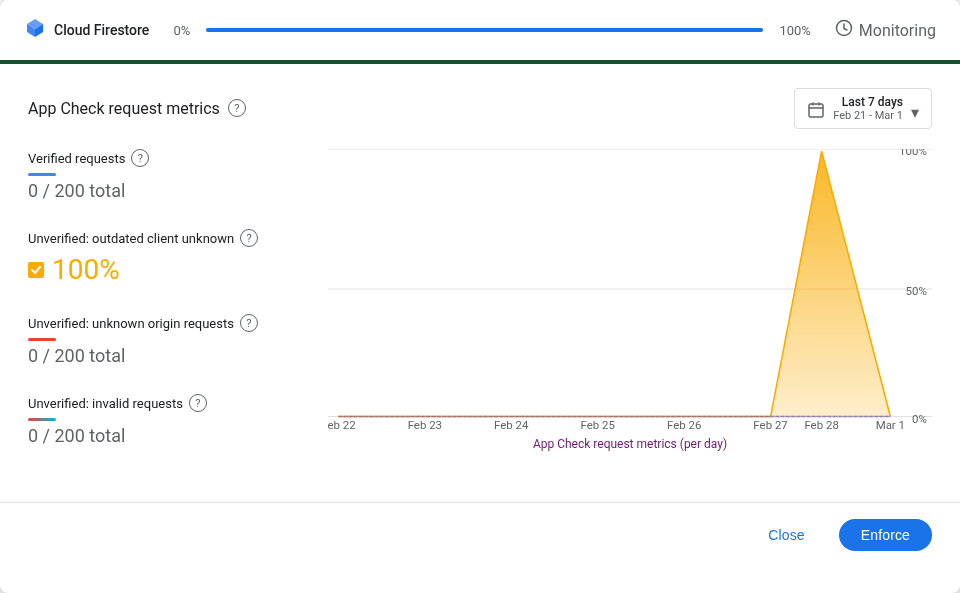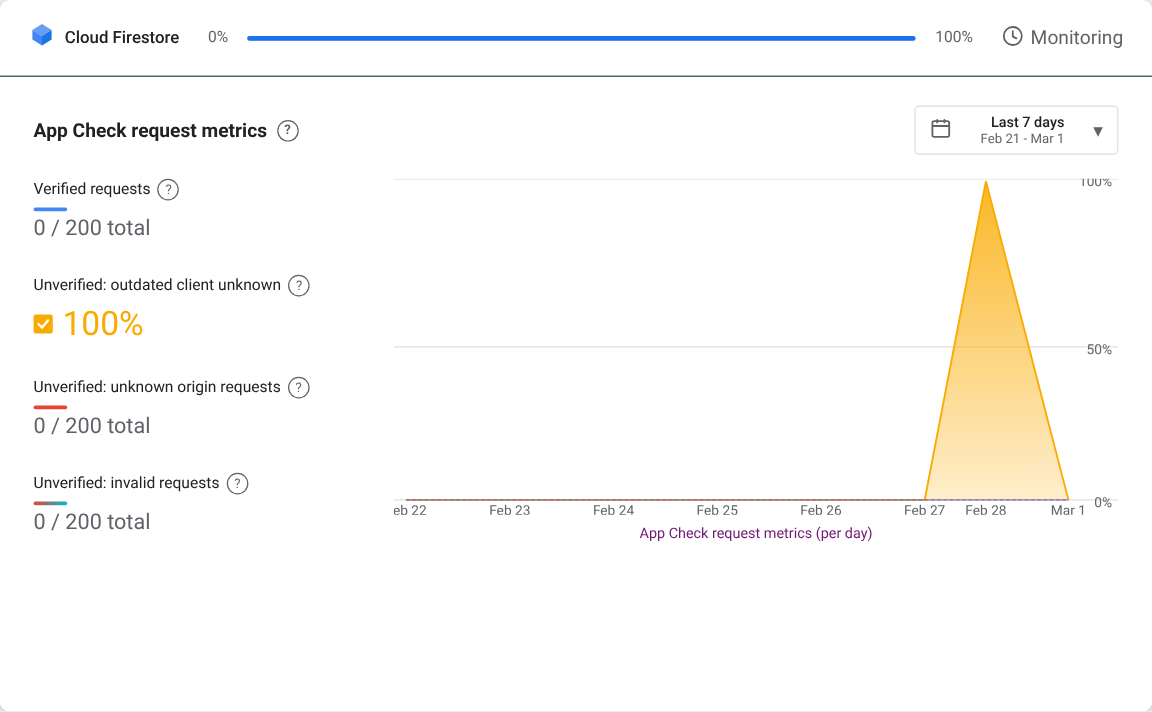--- a/index.html
+++ b/index.html
@@ -18,21 +18,21 @@
       width: 960px;
       min-height: 593px;
       overflow: hidden;
     }
     
     .top-bar {
       display: flex;
       align-items: center;
       padding: 0 24px;
       height: 64px;
-      border-bottom: 1px solid #14532d;
+      border-bottom: 4px solid #14532d;
       gap: 24px;
     }
     .top-bar-service {
       display: flex;
       align-items: center;
       gap: 8px;
       font-size: 14px;
       color: #202124;
       font-weight: 500;
     }
@@ -77,43 +77,42 @@
     }
     
     .metrics-header {
       display: flex;
       align-items: center;
       justify-content: space-between;
       margin-bottom: 20px;
     }
     .metrics-title {
       display: flex;
-      align-items: center;
       gap: 8px;
       font-size: 16px;
-      font-weight: 700;
+      font-weight: 400;
       color: #202124;
     }
     .help-icon {
       width: 18px;
       height: 18px;
       border-radius: 50%;
       border: 1.5px solid #5f6368;
       display: inline-flex;
       align-items: center;
       justify-content: center;
       font-size: 11px;
       color: #5f6368;
       cursor: pointer;
       flex-shrink: 0;
     }
     .date-range {
       display: flex;
-      align-items: center;
-      gap: 24px;
+      align-items: flex-end;
+      gap: 8px;
       font-size: 13px;
       color: #202124;
       cursor: pointer;
       border: 1px solid #dadce0;
       border-radius: 4px;
       padding: 6px 12px;
     }
     .date-range-text {
       display: flex;
       flex-direction: column;
@@ -372,13 +371,17 @@
           <text x="342" y="270" font-size="11" fill="#5f6368" text-anchor="middle">Feb 26</text>
           <text x="425" y="270" font-size="11" fill="#5f6368" text-anchor="middle">Feb 27</text>
           <text x="474" y="270" font-size="11" fill="#5f6368" text-anchor="middle">Feb 28</text>
           <text x="540" y="270" font-size="11" fill="#5f6368" text-anchor="middle">Mar 1</text>
         </svg>
         <div class="chart-x-label">App Check request metrics (per day)</div>
       </div>
     </div>
   </div>
 
+  <div class="footer">
+    <button class="btn-close">Close</button>
+    <button class="btn-enforce">Enforce</button>
+  </div>
 </div>
 
 </body></html>

